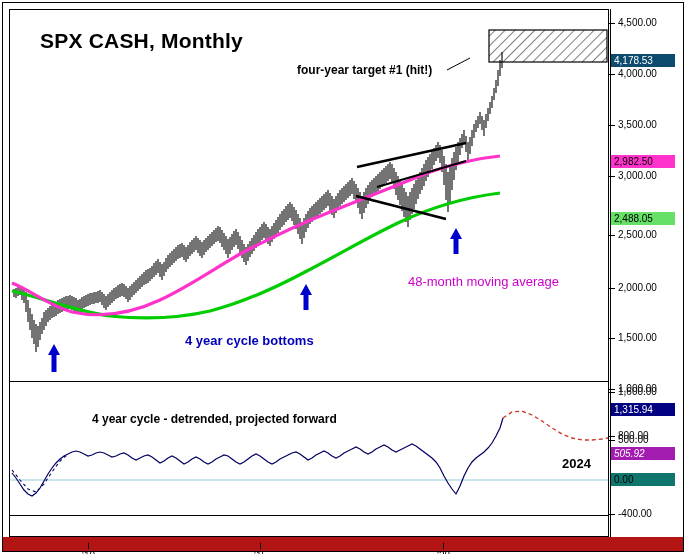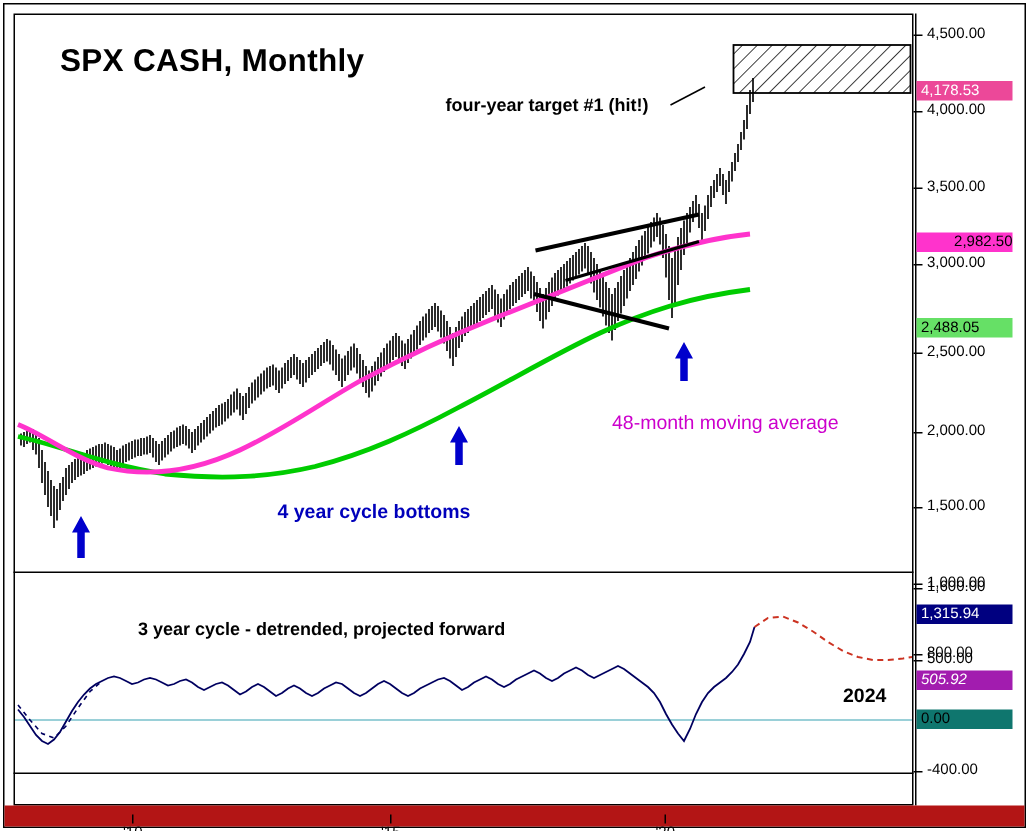--- a/index.html
+++ b/index.html
@@ -58,22 +58,22 @@
     white-space:nowrap;
   }
   .ytick .tickmark{
     position:absolute;left:-9px;top:6px;width:6px;height:1px;background:#000;
   }
   .pricebox{
     position:absolute;left:611px;width:64px;height:13px;
     font-size:10px;color:#fff;text-align:left;
     padding-left:3px;box-sizing:border-box;line-height:13px;
   }
-  .pricebox.black{background:#ec4899;color:#fff;}
-  .pricebox.magenta{background:#ff33cc;color:#000;text-align:right;}
+  .pricebox.black{background:#0c4a6e;color:#fff;}
+  .pricebox.magenta{background:#ff33cc;color:#000;}
   .pricebox.green{background:#66e066;color:#000;}
   .pricebox.navy{background:#000080;color:#fff;}
   .pricebox.blue2{background:#a21caf;color:#fff;font-style:italic;}
   .pricebox.palegreen{background:#0f766e;color:#000;}
 
   
   .xtick{
     position:absolute;top:550px;font-size:10px;color:#000;
   }
   .xtick .tm{position:absolute;left:6px;top:-7px;width:1px;height:6px;background:#000;}
@@ -206,21 +206,21 @@
 
     <path fill="none" stroke="#000060" stroke-width="1.1" stroke-dasharray="3,3" d="M12,470 L20,480 L28,489 L36,492 L44,484 L52,472 L60,461 L68,454"></path>
 
     <path fill="none" stroke="#cc3322" stroke-width="1.3" stroke-dasharray="4,3" d="M503,418 L512,412 L522,411 L532,415 L542,421 L552,428 L562,434 L572,438
          L582,440 L592,440 L602,439 L608,438"></path>
   </svg>
 
   <div class="ann ann-target">four-year target #1 (hit!)</div>
   <div class="ann ann-ma48">48-month moving average</div>
   <div class="ann ann-cycle">4 year cycle bottoms</div>
-  <div class="ann ann-detrend">3 year cycle  - detrended, projected forward</div>
+  <div class="ann ann-detrend">4 year cycle  - detrended, projected forward</div>
   <div class="ann ann-2024">2024</div>
 
   <div class="ytick" style="top:17px"><span class="tickmark"></span><span>4,500.00</span></div>
   <div class="ytick" style="top:68px"><span class="tickmark"></span><span>4,000.00</span></div>
   <div class="ytick" style="top:119px"><span class="tickmark"></span><span>3,500.00</span></div>
   <div class="ytick" style="top:170px"><span class="tickmark"></span><span>3,000.00</span></div>
   <div class="ytick" style="top:229px"><span class="tickmark"></span><span>2,500.00</span></div>
   <div class="ytick" style="top:282px"><span class="tickmark"></span><span>2,000.00</span></div>
   <div class="ytick" style="top:332px"><span class="tickmark"></span><span>1,500.00</span></div>
   <div class="ytick" style="top:383px"><span class="tickmark"></span><span>1,000.00</span></div>

